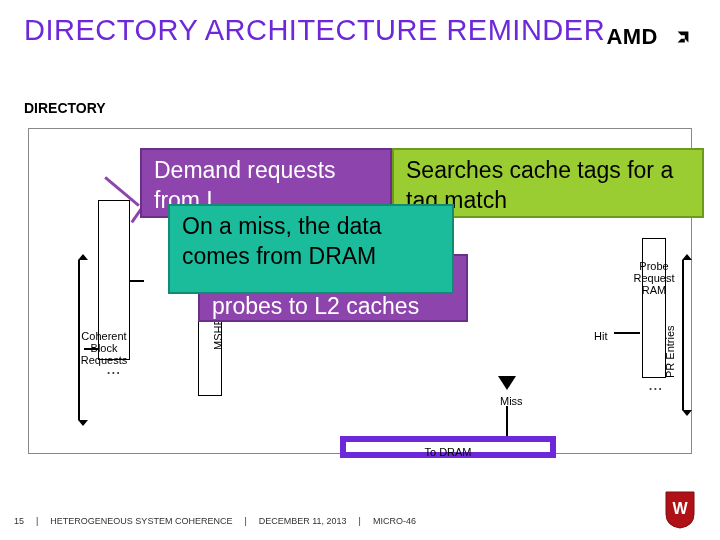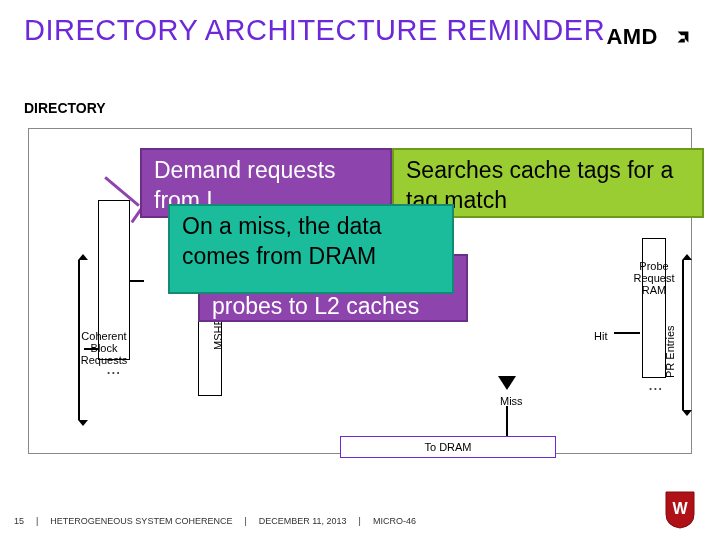--- a/index.html
+++ b/index.html
@@ -35,21 +35,21 @@
   .frag-hit  { left: 594px; top: 330px; }
   .frag-probe{ left: 628px; top: 260px; width: 52px; text-align: center; line-height: 1.1; }
   .frag-pr   { left: 664px; top: 378px; transform: rotate(-90deg); transform-origin: left top; }
 
   
   .dbox { position: absolute; border: 1px solid #000; background: #fff; }
   .d-left-col { left: 98px; top: 200px; width: 32px; height: 160px; }
   .d-mshr { left: 198px; top: 308px; width: 24px; height: 88px; }
   .d-miss-tri { position: absolute; left: 498px; top: 376px; width: 0; height: 0; border-left: 9px solid transparent; border-right: 9px solid transparent; border-top: 14px solid #000; }
   .d-right-col { left: 642px; top: 238px; width: 24px; height: 140px; }
-  .d-dram-box { left: 340px; top: 436px; width: 216px; height: 22px; border: 1px solid #6d28d9; text-align: center; }
+  .d-dram-box { left: 340px; top: 436px; width: 216px; height: 22px; border: 6px solid #6d28d9; text-align: center; }
   .d-line { position: absolute; background: #000; }
   .l-left { left: 84px; top: 348px; width: 14px; height: 2px; }
   .l-left2 { left: 130px; top: 280px; width: 14px; height: 2px; }
   .l-dots1 { left: 106px; top: 366px; font-size: 14px; letter-spacing: 2px; writing-mode: vertical-rl; }
   .l-dots2 { left: 648px; top: 382px; font-size: 14px; letter-spacing: 2px; writing-mode: vertical-rl; }
   .l-miss-down { left: 506px; top: 406px; width: 2px; height: 30px; }
   .l-hit-right { left: 614px; top: 332px; width: 26px; height: 2px; }
   .arrow-updown { position: absolute; width: 10px; }
   .arrow-updown::before, .arrow-updown::after { content:""; position:absolute; left:0; width:0; height:0; border-left:5px solid transparent; border-right:5px solid transparent; }
   .arrow-updown::before { top:-6px; border-bottom:6px solid #000; }

